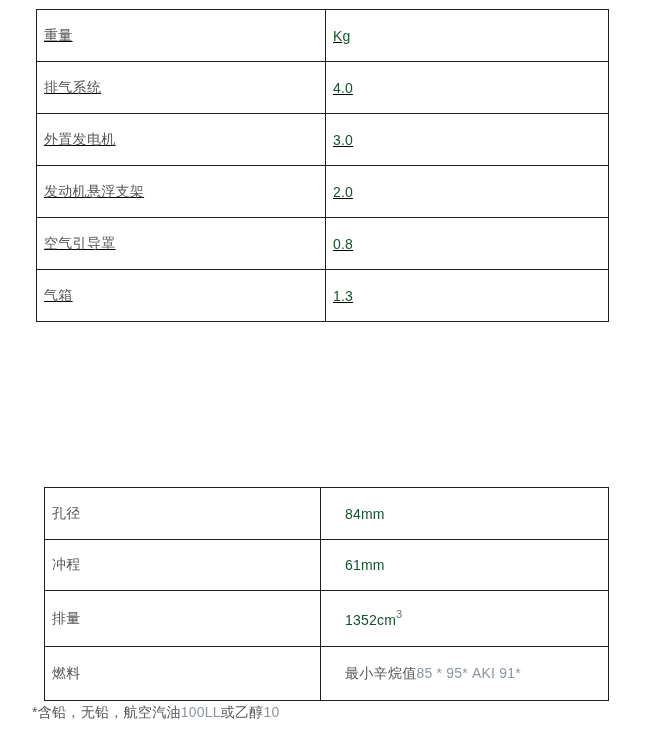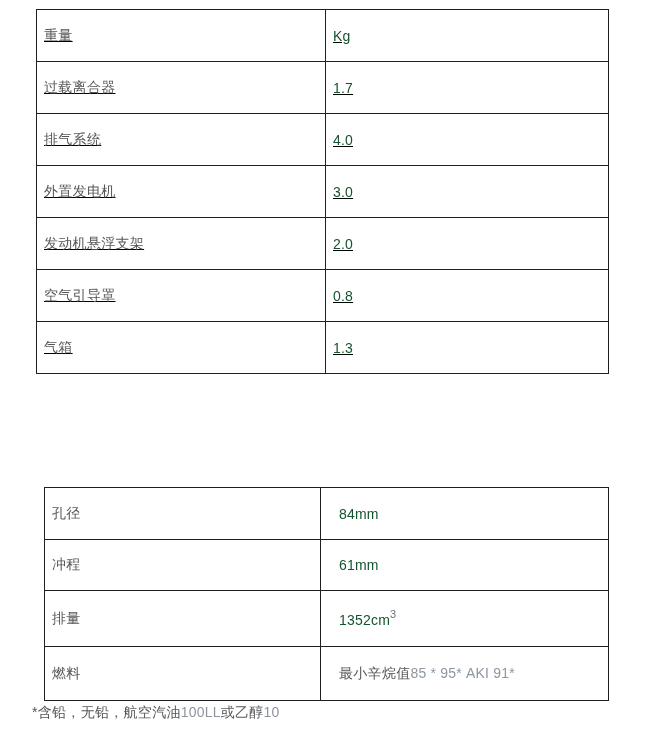--- a/index.html
+++ b/index.html
@@ -34,21 +34,21 @@
   #weight-table { left: 36px; top: 9px; width: 573px; }
   #weight-table col.c1 { width: 289px; }
   #weight-table tr { height: 52px; text-decoration: underline; }
   
   #engine-table { left: 44px; top: 487px; width: 565px; }
   #engine-table col.c1 { width: 276px; }
   #engine-table tr.r1 { height: 52px; }
   #engine-table tr.r2 { height: 51px; }
   #engine-table tr.r3 { height: 56px; }
   #engine-table tr.r4 { height: 54px; }
-  #engine-table td.value-cell { padding-left: 18px; }
+  #engine-table td.value-cell { padding-left: 24px; }
 
   .val { color: #14532d; letter-spacing: 0.2px; }
   .latin { color: #8d96a0; letter-spacing: 0.2px; }
   .cjk { color: #565759; }
 
   sup.cube {
     font-size: 11px;
     color: #6e7074;
     position: relative;
     top: -1px;
@@ -73,24 +73,20 @@
 
   <table class="spec" id="weight-table">
     <colgroup>
         <col class="c1">
         <col class="c2">
       </colgroup>
     <tbody>
       <tr>
         <td><span class="cjk">重量</span></td>
         <td class="value-cell"><span class="val">Kg</span></td>
-      </tr>
-      <tr>
-        <td><span class="cjk">过载离合器</span></td>
-        <td class="value-cell"><span class="val">1.7</span></td>
       </tr>
       <tr>
         <td><span class="cjk">排气系统</span></td>
         <td class="value-cell"><span class="val">4.0</span></td>
       </tr>
       <tr>
         <td><span class="cjk">外置发电机</span></td>
         <td class="value-cell"><span class="val">3.0</span></td>
       </tr>
       <tr>

